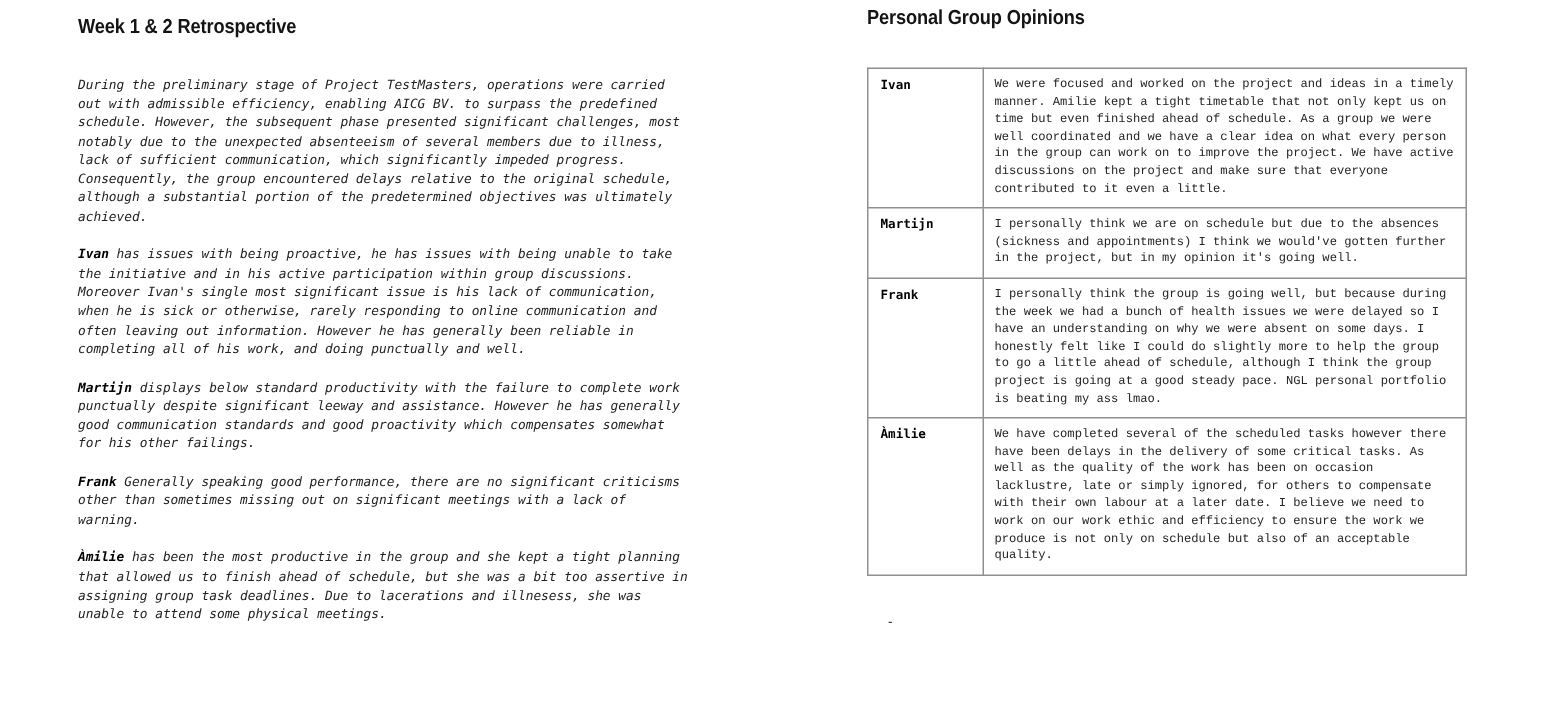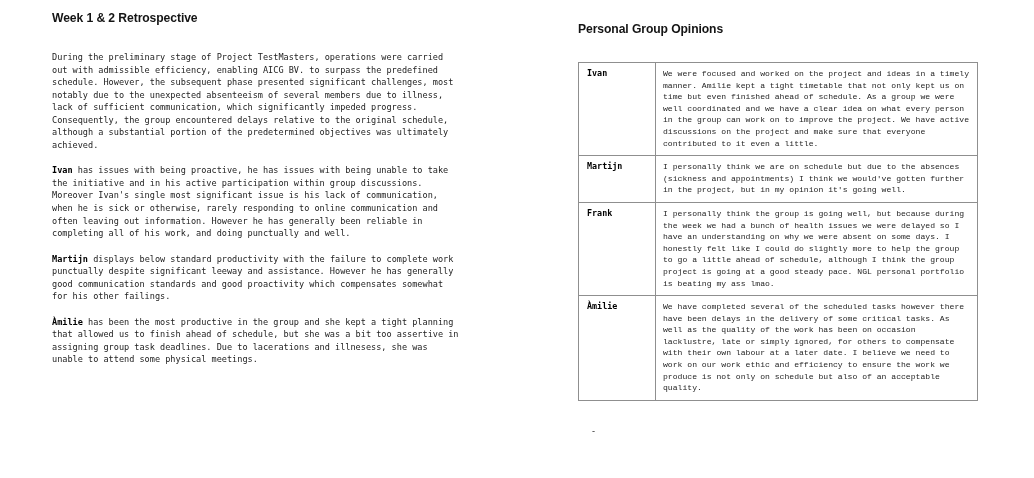--- a/index.html
+++ b/index.html
@@ -24,21 +24,21 @@
   }
   .col-left {
     position: absolute;
     left: 52px;
     top: 10px;
     width: 410px;
   }
   .col-right {
     position: absolute;
     left: 578px;
-    top: 21px;
+    top: 4px;
     width: 402px;
   }
   .section-title {
     font-family: "Liberation Sans Narrow", "Liberation Sans", sans-serif;
     font-size: 13.5px;
     font-weight: 700;
     letter-spacing: -0.1px;
     color: #141414;
     margin: 0 0 26px 0;
     transform: scaleX(0.9);
@@ -47,20 +47,21 @@
   }
   .body-para {
     font-family: "DejaVu Sans Mono", "Liberation Mono", monospace;
     font-size: 8.55px;
     line-height: 12.55px;
     color: #222222;
     margin: 0 0 13px 0;
     letter-spacing: 0px;
     text-align: left;
     white-space: pre-wrap;
+    font-style: italic;
   }
   .body-para:last-child { margin-bottom: 0; }
   .who {
     font-weight: 700;
     color: #000000;
   }
   
   table.opinions {
     border-collapse: collapse;
     width: 400px;
@@ -115,20 +116,21 @@
 <body>
 
 <div class="page">
 
   <div class="col-left">
     <h1 class="section-title">Week 1 &amp; 2 Retrospective</h1>
     <div id="left-paras">
         <div class="body-para"><span>During the preliminary stage of Project TestMasters, operations were carried out with admissible efficiency, enabling AICG BV. to surpass the predefined schedule. However, the subsequent phase presented significant challenges, most notably due to the unexpected absenteeism of several members due to illness, lack of sufficient communication, which significantly impeded progress. Consequently, the group encountered delays relative to the original schedule, although a substantial portion of the predetermined objectives was ultimately achieved.</span></div>
         <div class="body-para"><span class="who">Ivan</span><span> has issues with being proactive, he has issues with being unable to take the initiative and in his active participation within group discussions. Moreover Ivan's single most significant issue is his lack of communication, when he is sick or otherwise, rarely responding to online communication and often leaving out information. However he has generally been reliable in completing all of his work, and doing punctually and well.</span></div>
         <div class="body-para"><span class="who">Martijn</span><span> displays below standard productivity with the failure to complete work punctually despite significant leeway and assistance. However he has generally good communication standards and good proactivity which compensates somewhat for his other failings.</span></div>
+        <div class="body-para"><span class="who">Frank</span><span> Generally speaking good performance, there are no significant criticisms other than sometimes missing out on significant meetings with a lack of warning.</span></div>
         <div class="body-para"><span class="who">Àmilie</span><span> has been the most productive in the group and she kept a tight planning that allowed us to finish ahead of schedule, but she was a bit too assertive in assigning group task deadlines. Due to lacerations and illnesess, she was unable to attend some physical meetings.</span></div>
       </div>
   </div>
 
   <div class="col-right">
     <h1 class="section-title">Personal Group Opinions</h1>
 
     <table class="opinions">
       <tbody id="opinions-body">
           <tr>

